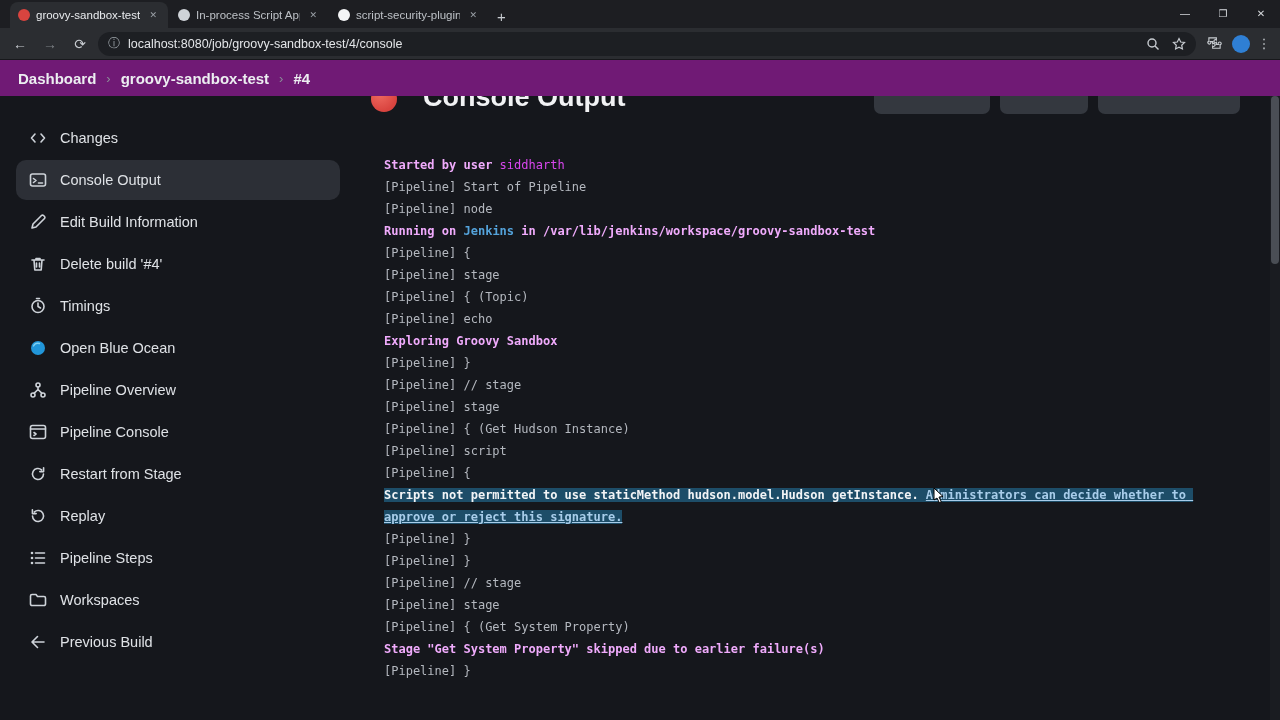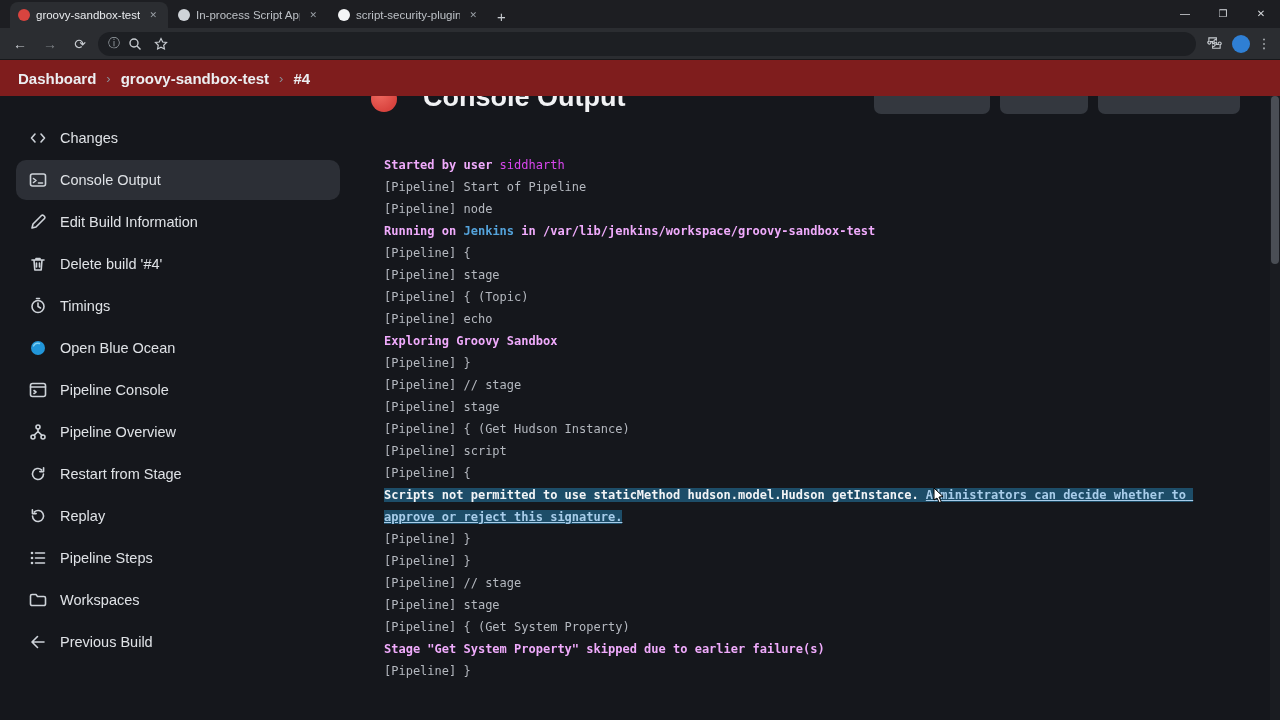--- a/index.html
+++ b/index.html
@@ -31,21 +31,21 @@
              padding:0 10px; gap:8px; color:#d3d6da; }
   .info-icon { font-size:12px; color:#9aa0a6; }
   .url { flex:1; font-size:12.5px; color:#e3e5e8; white-space:nowrap; overflow:hidden; }
   .omni-icons { display:flex; gap:12px; align-items:center; }
   .omni-icons svg, .nav-iconbtn svg { display:block; }
   .nav-iconbtn { width:24px; height:24px; display:flex; align-items:center; justify-content:center; }
   .avatar { width:18px; height:18px; border-radius:50%; background:#2f7fd4; }
   .kebab { color:#c7cbd0; font-size:13px; letter-spacing:0; width:16px; text-align:center; }
 
   
-  .crumbbar { height:36px; background:#7f1d1d; display:flex; align-items:center; padding:0 18px; gap:10px;
+  .crumbbar { height:36px; background:#701a75; display:flex; align-items:center; padding:0 18px; gap:10px;
               position:relative; z-index:5; }
   .crumb { color:#eceef1; font-size:15px; font-weight:600; }
   .crumb-sep { color:#8a8f98; font-size:13px; }
 
   
   .app { position:relative; height:624px; display:flex; overflow:hidden; background:#15171c; }
 
   .sidebar { width:356px; flex:0 0 356px; padding:22px 16px 7px 16px; }
   .side-item { height:40px; margin-bottom:2px; display:flex; align-items:center; gap:12px;
                padding:0 12px; border-radius:10px; color:#dfe2e6; }
@@ -106,20 +106,21 @@
     <span>✕</span>
   </div>
 </div>
 
 <div class="navbar">
   <span class="nav-btn">←</span>
   <span class="nav-btn dim">→</span>
   <span class="nav-btn">⟳</span>
   <div class="omnibox">
     <span class="info-icon">ⓘ</span>
+    <span class="url">localhost:8080/job/groovy-sandbox-test/4/console</span>
     <span class="omni-icons">
       <span>
         <svg width="14" height="14" viewBox="0 0 14 14">
             <circle cx="6" cy="6" r="4" fill="none" stroke="#c7cbd0" stroke-width="1.4"></circle>
             <path d="M9 9l3.5 3.5" stroke="#c7cbd0" stroke-width="1.4"></path>
           </svg>
       </span>
       <span>
         <svg width="14" height="14" viewBox="0 0 14 14">
             <path d="M7 1.5l1.7 3.5 3.8.5-2.8 2.7.7 3.8L7 10.2 3.6 12l.7-3.8L1.5 5.5l3.8-.5z" fill="none" stroke="#c7cbd0" stroke-width="1.2"></path>
@@ -193,36 +194,36 @@
           <svg width="20" height="20" viewBox="0 0 20 20">
             <circle cx="10" cy="10" r="7" fill="#2196d9"></circle>
             <path d="M5.5 8a5 5 0 0 1 6-2.5" stroke="#7fd0f2" stroke-width="1.4" fill="none" stroke-linecap="round"></path>
           </svg>
         </span>
         <span class="side-label">Open Blue Ocean</span>
       </div>
       <div class="side-item">
         <span class="side-icon">
           <svg width="20" height="20" viewBox="0 0 20 20">
-            <rect fill="none" stroke="currentColor" stroke-width="1.6" stroke-linecap="round" stroke-linejoin="round" x="2.5" y="3.5" width="15" height="13" rx="2"></rect>
-            <path fill="none" stroke="currentColor" stroke-width="1.6" stroke-linecap="round" stroke-linejoin="round" d="M2.5 7h15M6 10.5l2 1.5-2 1.5"></path>
-          </svg>
-        </span>
-        <span class="side-label">Pipeline Console</span>
-      </div>
-      <div class="side-item">
-        <span class="side-icon">
-          <svg width="20" height="20" viewBox="0 0 20 20">
             <circle fill="none" stroke="currentColor" stroke-width="1.6" stroke-linecap="round" stroke-linejoin="round" cx="10" cy="5" r="2"></circle>
             <circle fill="none" stroke="currentColor" stroke-width="1.6" stroke-linecap="round" stroke-linejoin="round" cx="5" cy="15" r="2"></circle>
             <circle fill="none" stroke="currentColor" stroke-width="1.6" stroke-linecap="round" stroke-linejoin="round" cx="15" cy="15" r="2"></circle>
             <path fill="none" stroke="currentColor" stroke-width="1.6" stroke-linecap="round" stroke-linejoin="round" d="M10 7v2.5M10 9.5 6 13.3M10 9.5l4 3.8"></path>
           </svg>
         </span>
         <span class="side-label">Pipeline Overview</span>
+      </div>
+      <div class="side-item">
+        <span class="side-icon">
+          <svg width="20" height="20" viewBox="0 0 20 20">
+            <rect fill="none" stroke="currentColor" stroke-width="1.6" stroke-linecap="round" stroke-linejoin="round" x="2.5" y="3.5" width="15" height="13" rx="2"></rect>
+            <path fill="none" stroke="currentColor" stroke-width="1.6" stroke-linecap="round" stroke-linejoin="round" d="M2.5 7h15M6 10.5l2 1.5-2 1.5"></path>
+          </svg>
+        </span>
+        <span class="side-label">Pipeline Console</span>
       </div>
       <div class="side-item">
         <span class="side-icon">
           <svg width="20" height="20" viewBox="0 0 20 20">
             <path fill="none" stroke="currentColor" stroke-width="1.6" stroke-linecap="round" stroke-linejoin="round" d="M15.5 10a5.5 5.5 0 1 1-1.9-4.2M15.6 3.8V7.6H11.8"></path>
           </svg>
         </span>
         <span class="side-label">Restart from Stage</span>
       </div>
       <div class="side-item">

